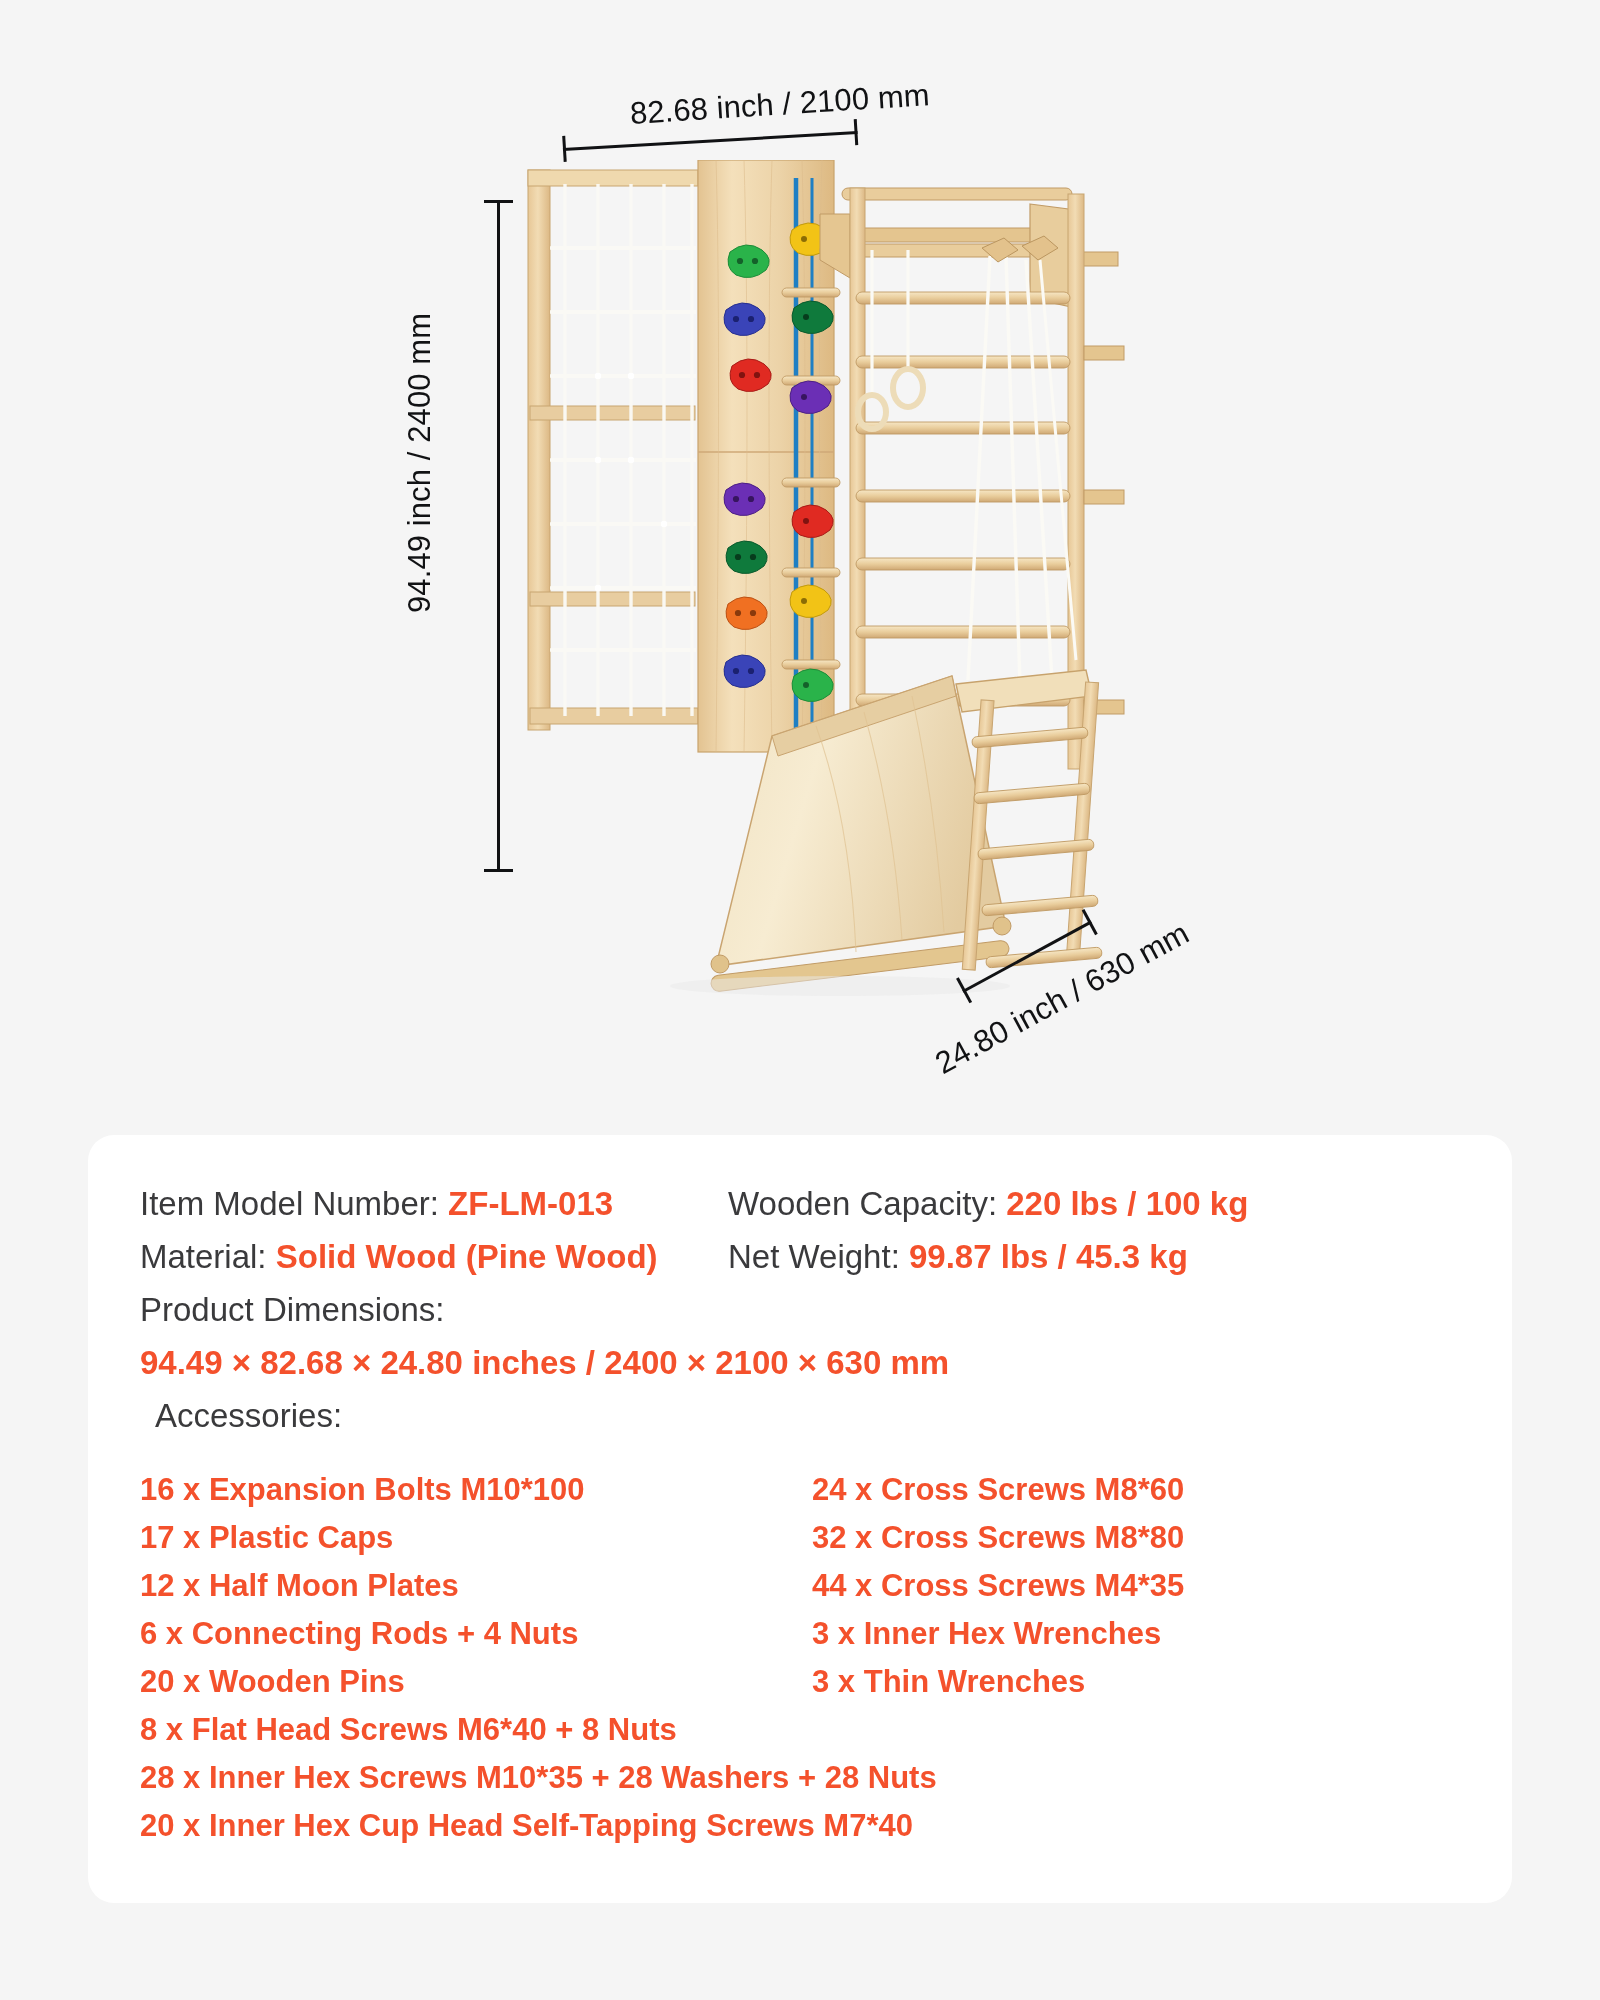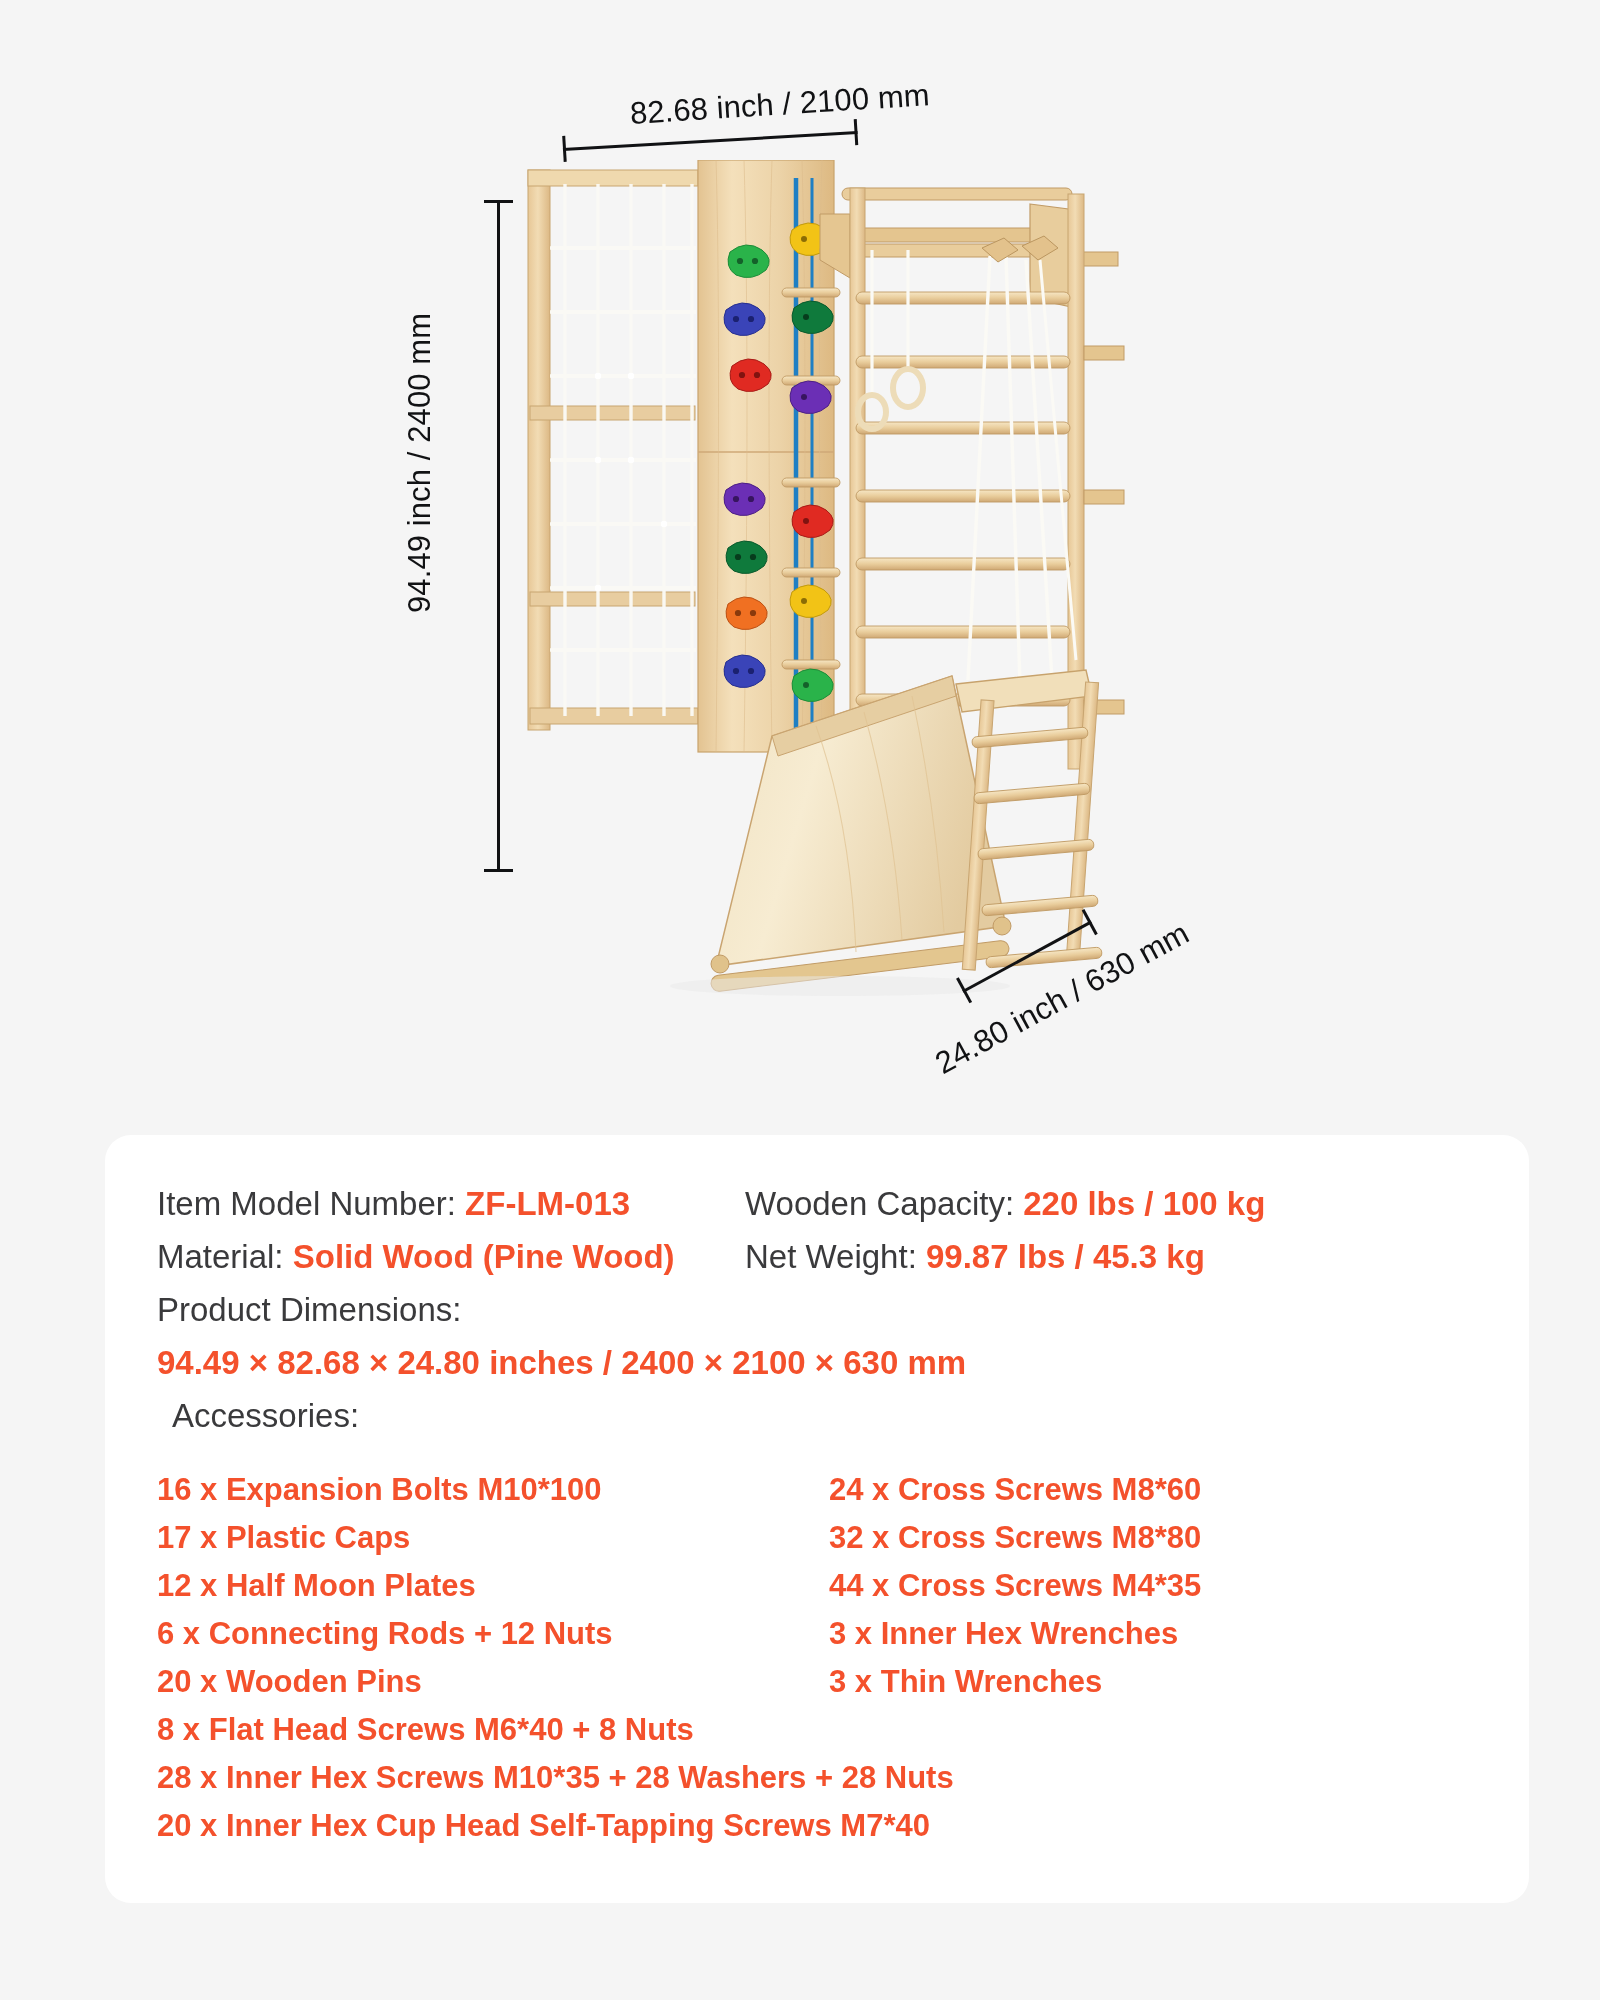--- a/index.html
+++ b/index.html
@@ -111,21 +111,21 @@
   
   #product-photo {
     position: absolute;
     left: 520px; top: 160px;
     width: 800px; height: 850px;
   }
 
   
   #spec-card {
     position: absolute;
-    left: 105px; top: 1135px;
+    left: 88px; top: 1135px;
     width: 1424px;
     height: 768px;
     background: #ffffff;
     border-radius: 26px;
     padding: 42px 0 0 0;
   }
 
   .spec-inner { padding: 0 52px; }
 
   .spec-line {
@@ -448,21 +448,21 @@
       <div class="spec-line">Product Dimensions:</div>
       <div id="dims-value">94.49 × 82.68 × 24.80 inches / 2400 × 2100 × 630 mm</div>
 
       <div id="accessories-label">Accessories:</div>
 
       <div id="accessories-grid">
         <div class="acc-col acc-col-left">
           <div class="acc-item">16 x Expansion Bolts M10*100</div>
           <div class="acc-item">17 x Plastic Caps</div>
           <div class="acc-item">12 x Half Moon Plates</div>
-          <div class="acc-item">6 x Connecting Rods + 12 Nuts</div>
+          <div class="acc-item">6 x Connecting Rods + 4 Nuts</div>
           <div class="acc-item">20 x Wooden Pins</div>
           <div class="acc-item">8 x Flat Head Screws M6*40 + 8 Nuts</div>
           <div class="acc-item">28 x Inner Hex Screws M10*35 + 28 Washers + 28 Nuts</div>
           <div class="acc-item">20 x Inner Hex Cup Head Self-Tapping Screws M7*40</div>
         </div>
         <div class="acc-col acc-col-right">
           <div class="acc-item">24 x Cross Screws M8*60</div>
           <div class="acc-item">32 x Cross Screws M8*80</div>
           <div class="acc-item">44 x Cross Screws M4*35</div>
           <div class="acc-item">3 x Inner Hex Wrenches</div>

